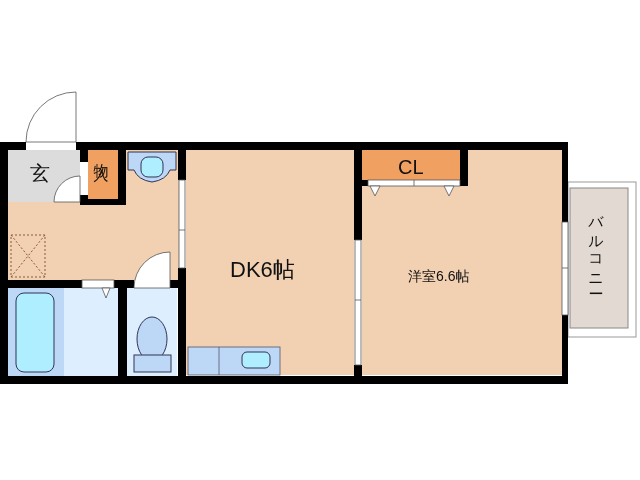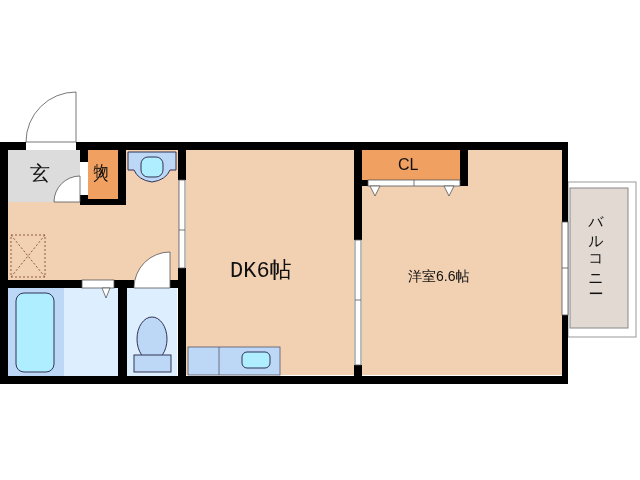--- a/index.html
+++ b/index.html
@@ -1,22 +1,22 @@
 <!DOCTYPE html>
 <html><head>
 <meta charset="utf-8">
 <style>
   html, body { margin: 0; padding: 0; background: #ffffff; }
   body { width: 640px; height: 480px; position: relative; overflow: hidden; font-family: "Liberation Sans", "DejaVu Sans", sans-serif; }
   .plan { position: absolute; left: 0; top: 0; width: 640px; height: 480px; }
   .label { position: absolute; color: #111; white-space: nowrap; }
   .lbl-genkan { left: 30px; top: 160px; font-size: 20px; font-family: "DejaVu Sans", sans-serif; }
   .lbl-storage { left: 92px; top: 152px; font-size: 15px; font-family: "DejaVu Sans", sans-serif; writing-mode: vertical-rl; line-height: 18px; letter-spacing: 2px; }
-  .lbl-dk { left: 230px; top: 255px; font-size: 22px; font-family: Liberation Mono, monospace; }
-  .lbl-cl { left: 398px; top: 156px; font-size: 16px; }
+  .lbl-dk { left: 230px; top: 255px; font-size: 22px; font-family: Liberation Sans, sans-serif; }
+  .lbl-cl { left: 398px; top: 156px; font-size: 20px; }
   .lbl-western { left: 408px; top: 268px; font-size: 14px; font-family: "Liberation Sans", "DejaVu Sans", sans-serif; }
   .lbl-balcony { left: 586px; top: 205px; font-size: 15px; font-family: "DejaVu Sans", sans-serif; writing-mode: vertical-rl; letter-spacing: 3px; }
 </style>
 </head>
 <body>
 
 <svg class="plan" width="640" height="480" viewBox="0 0 640 480" xmlns="http://www.w3.org/2000/svg">
 
   <g>
 

